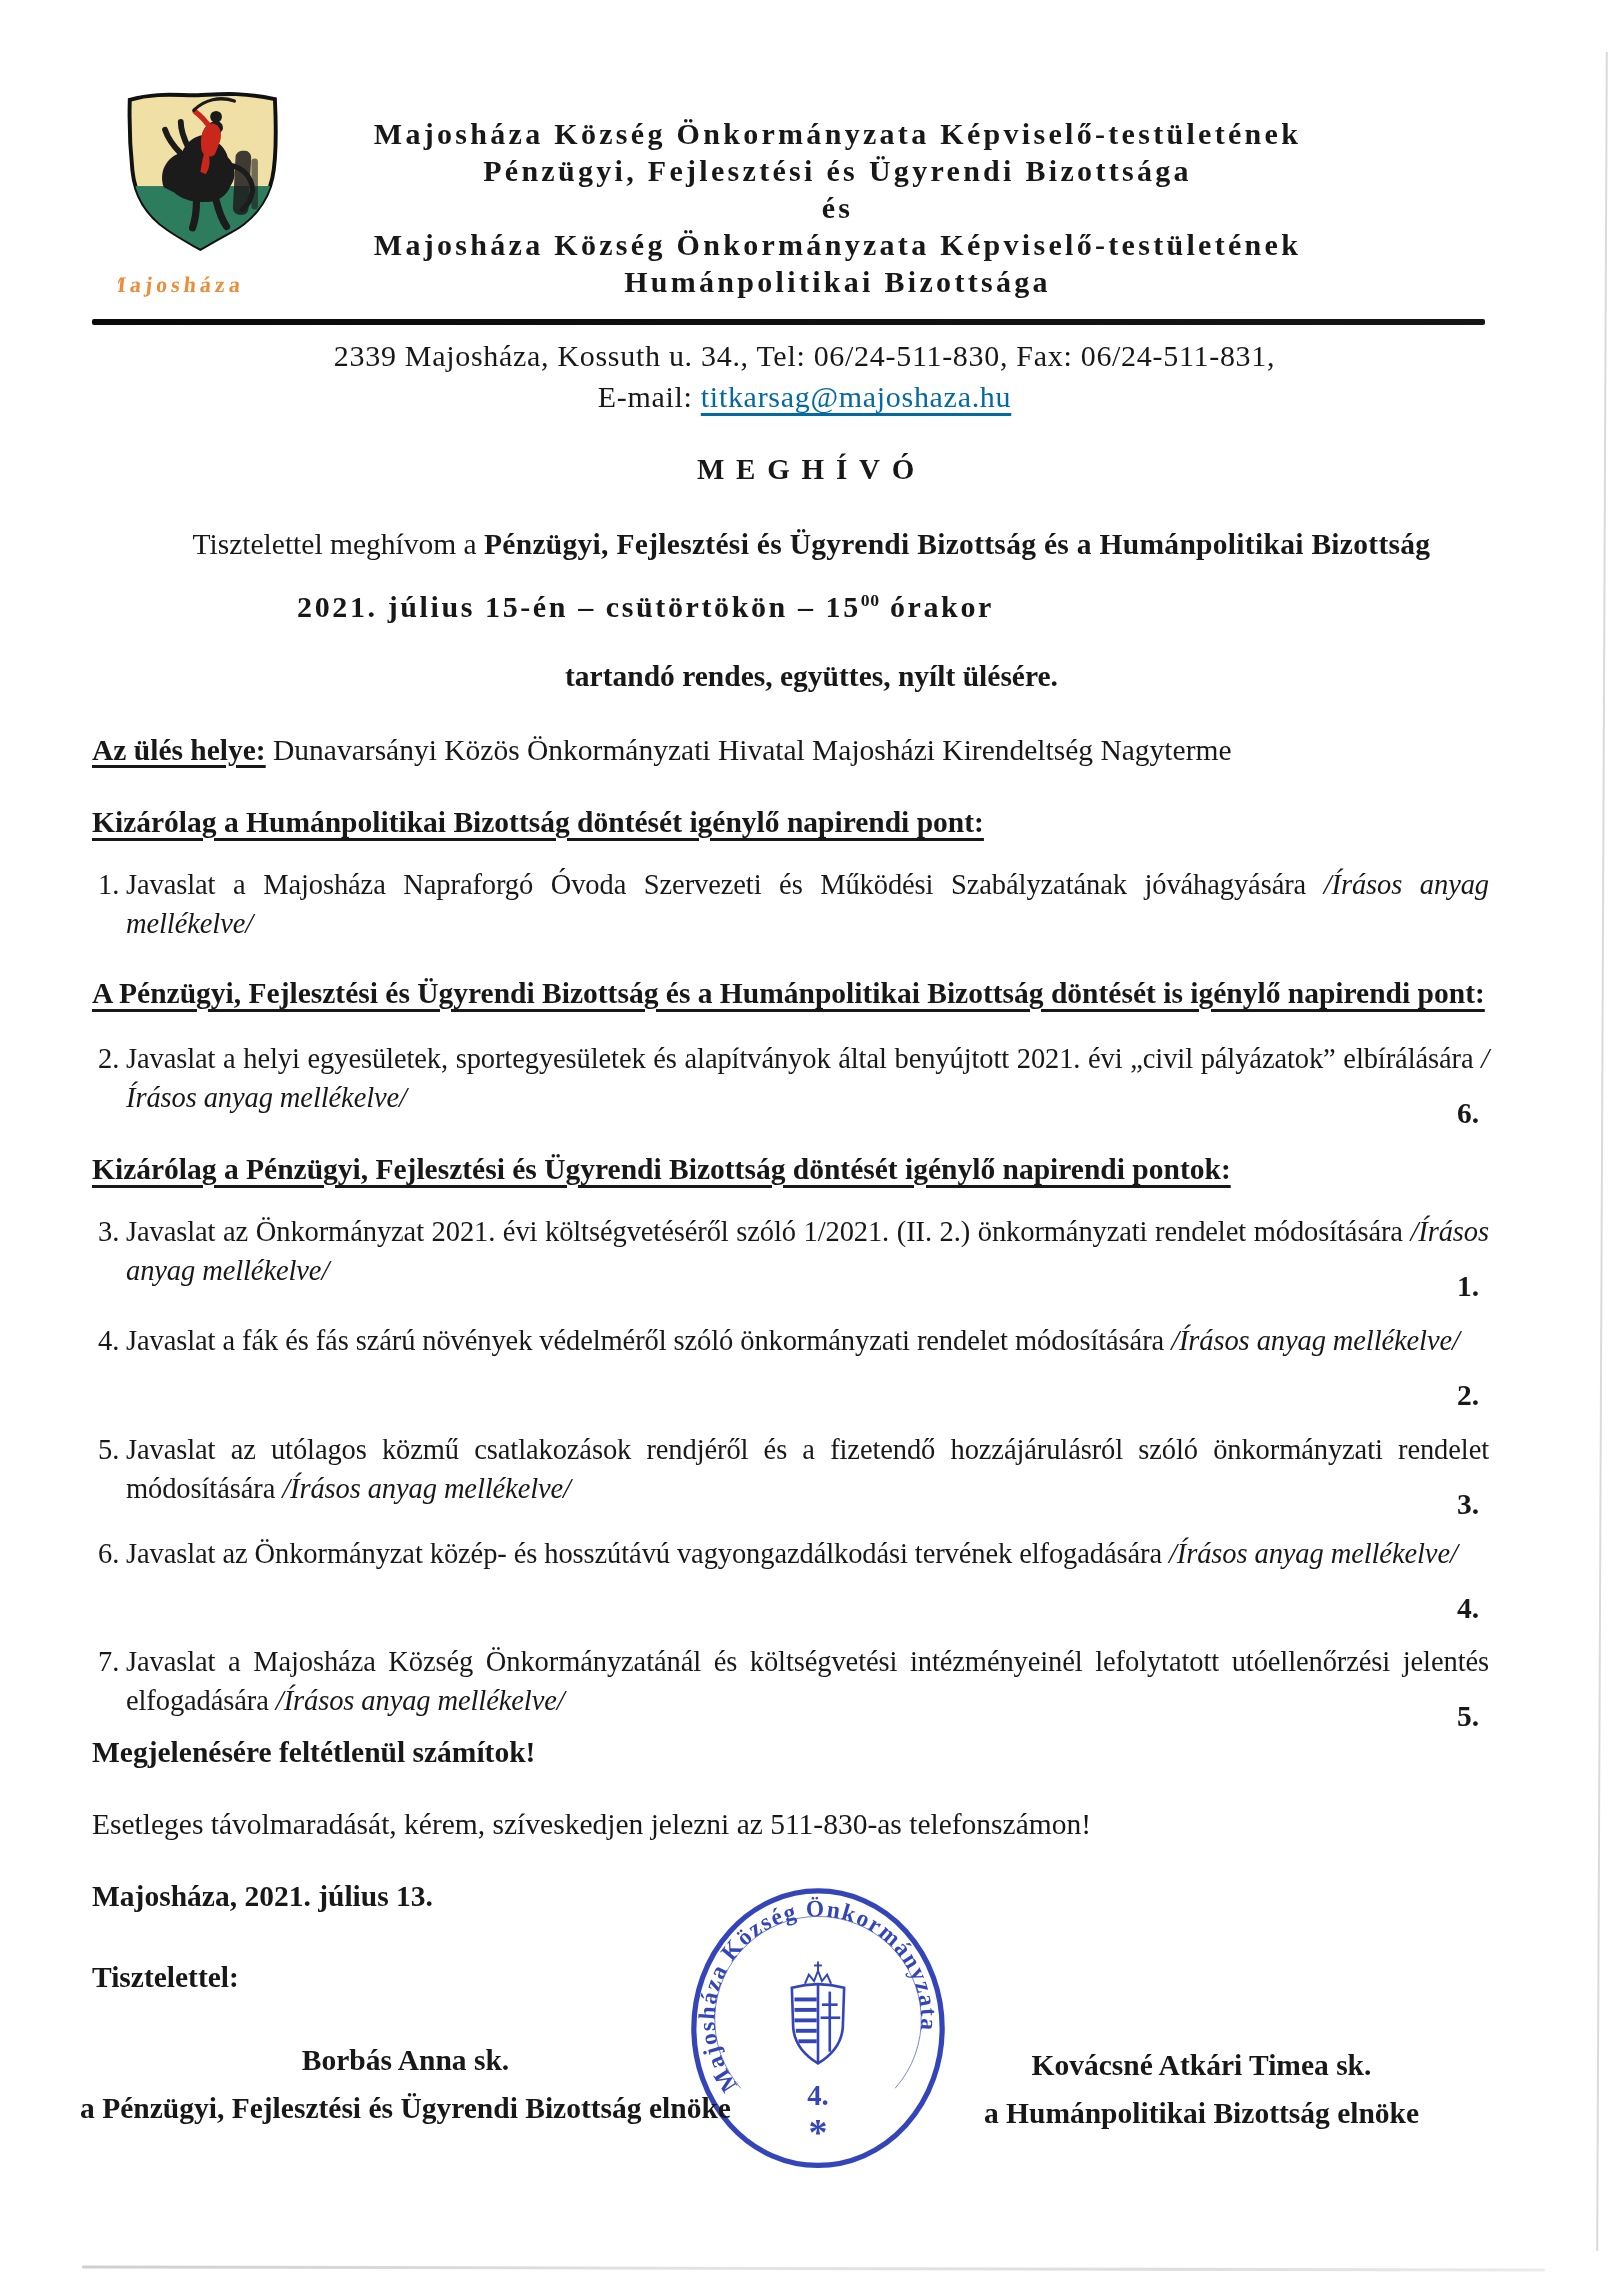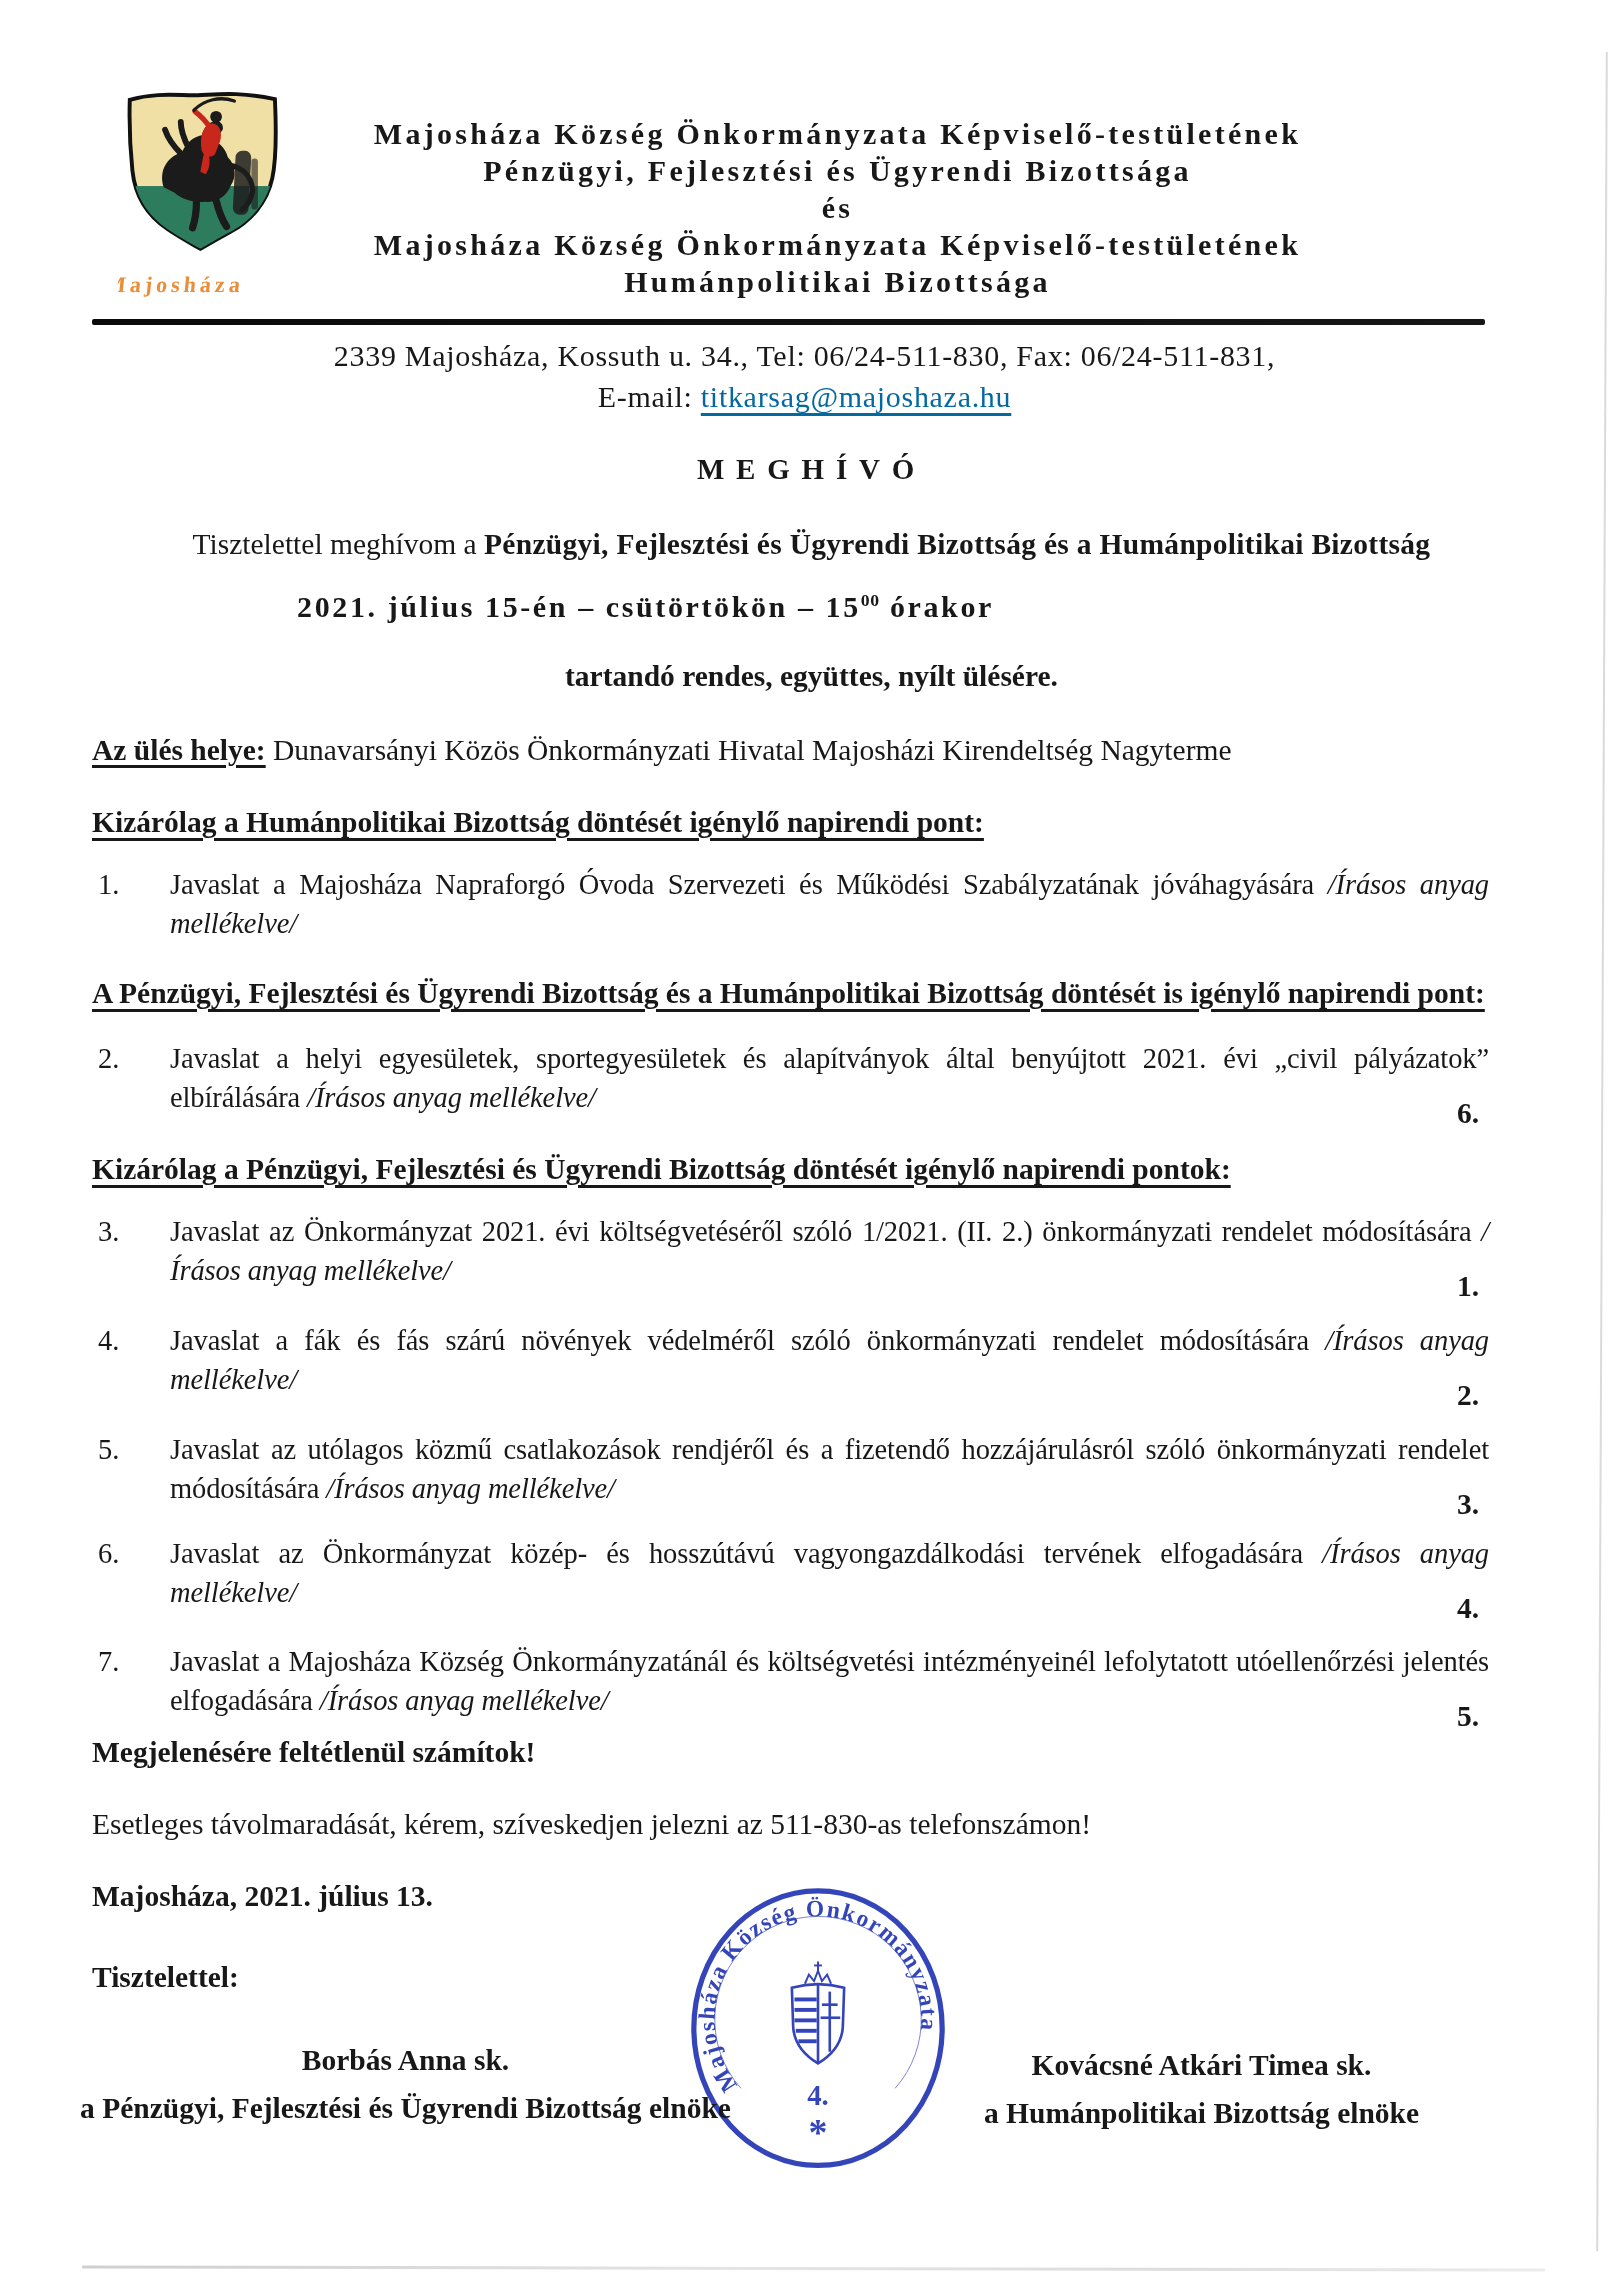--- a/index.html
+++ b/index.html
@@ -42,21 +42,21 @@
   #location{left:92px;top:734px;width:1414px;font-size:29.5px;}
   .ul-bold{font-weight:bold;text-decoration:underline;text-decoration-thickness:3.3px;text-underline-offset:5.2px;}
   .sec-heading{font-size:29.5px;font-weight:bold;width:1414px;}
   .sec-heading span{text-decoration:underline;text-decoration-thickness:3.3px;text-underline-offset:5.9px;}
   #heading-1{left:92px;top:806px;}
   #heading-2{left:92px;top:977px;}
   #heading-3{left:92px;top:1153px;}
   
   .item{left:98px;width:1391px;font-size:28.5px;line-height:39px;}
   .item .num{position:absolute;left:0;top:0;}
-  .item .body{margin-left:72px;text-align:justify;letter-spacing:-0.1px;}
+  .item .body{margin-left:28px;text-align:justify;letter-spacing:-0.1px;}
   .item .att{font-style:italic;}
   .item .pagenum{position:absolute;right:9.8px;top:55px;font-weight:bold;font-size:29.5px;}
   #item-1{top:865px;}
   #item-2{top:1039px;}
   #item-3{top:1212px;}
   #item-4{top:1321px;}
   #item-5{top:1430px;}
   #item-6{top:1534px;}
   #item-7{top:1642px;}
   

